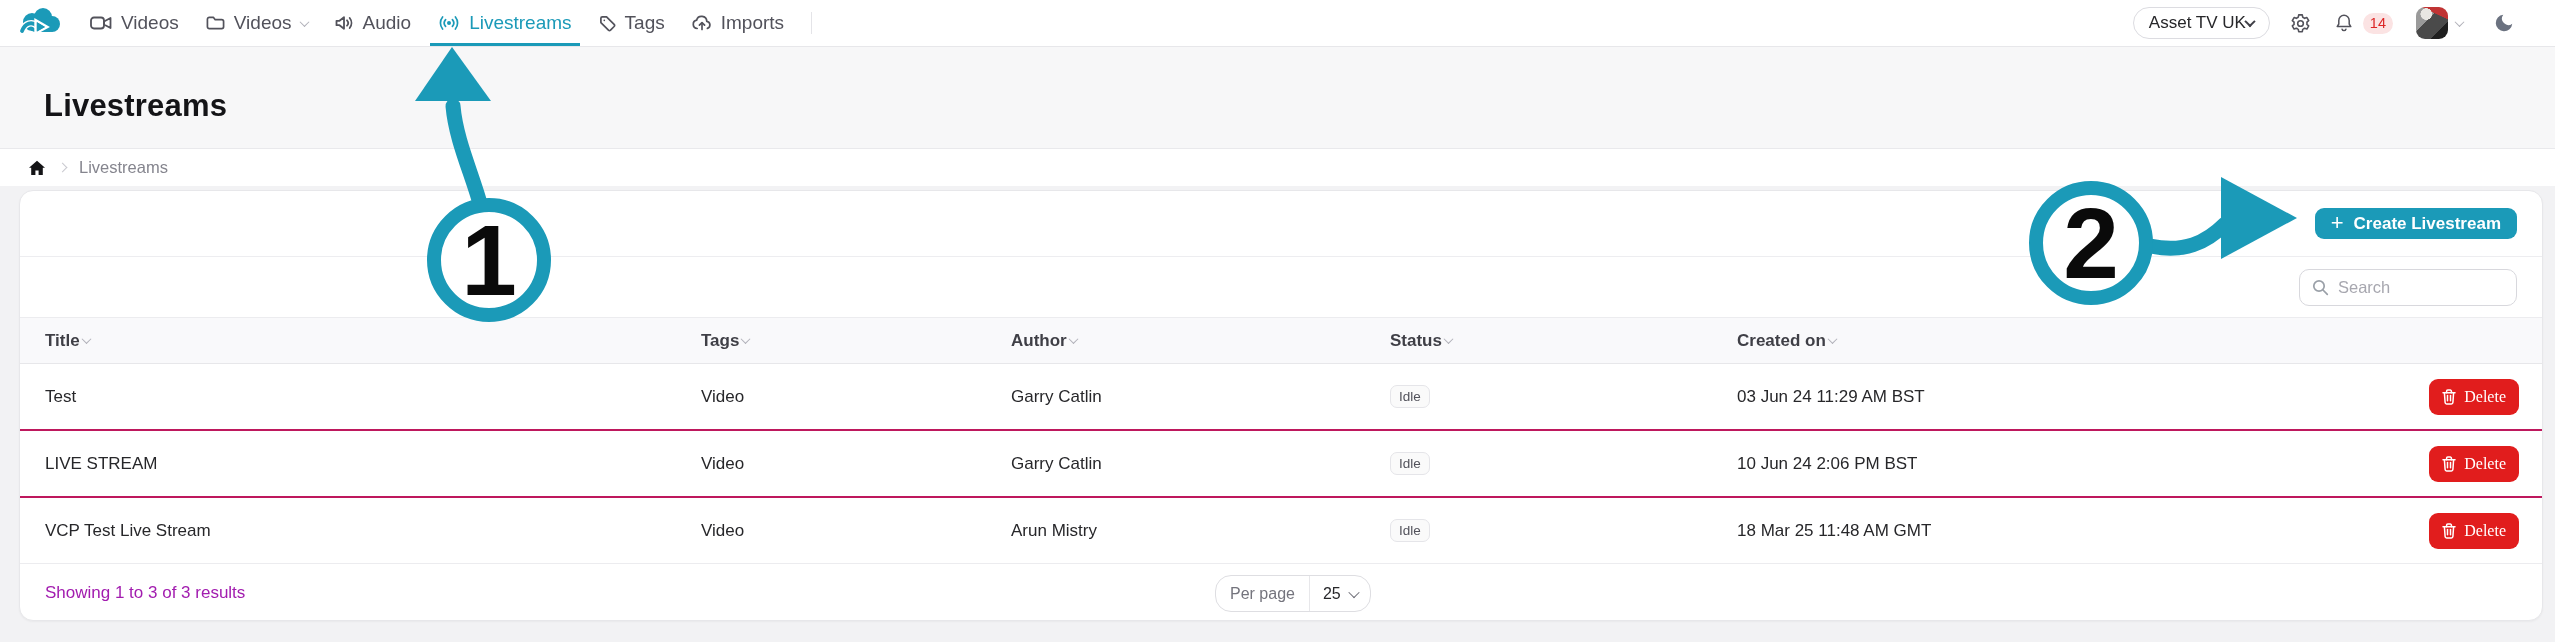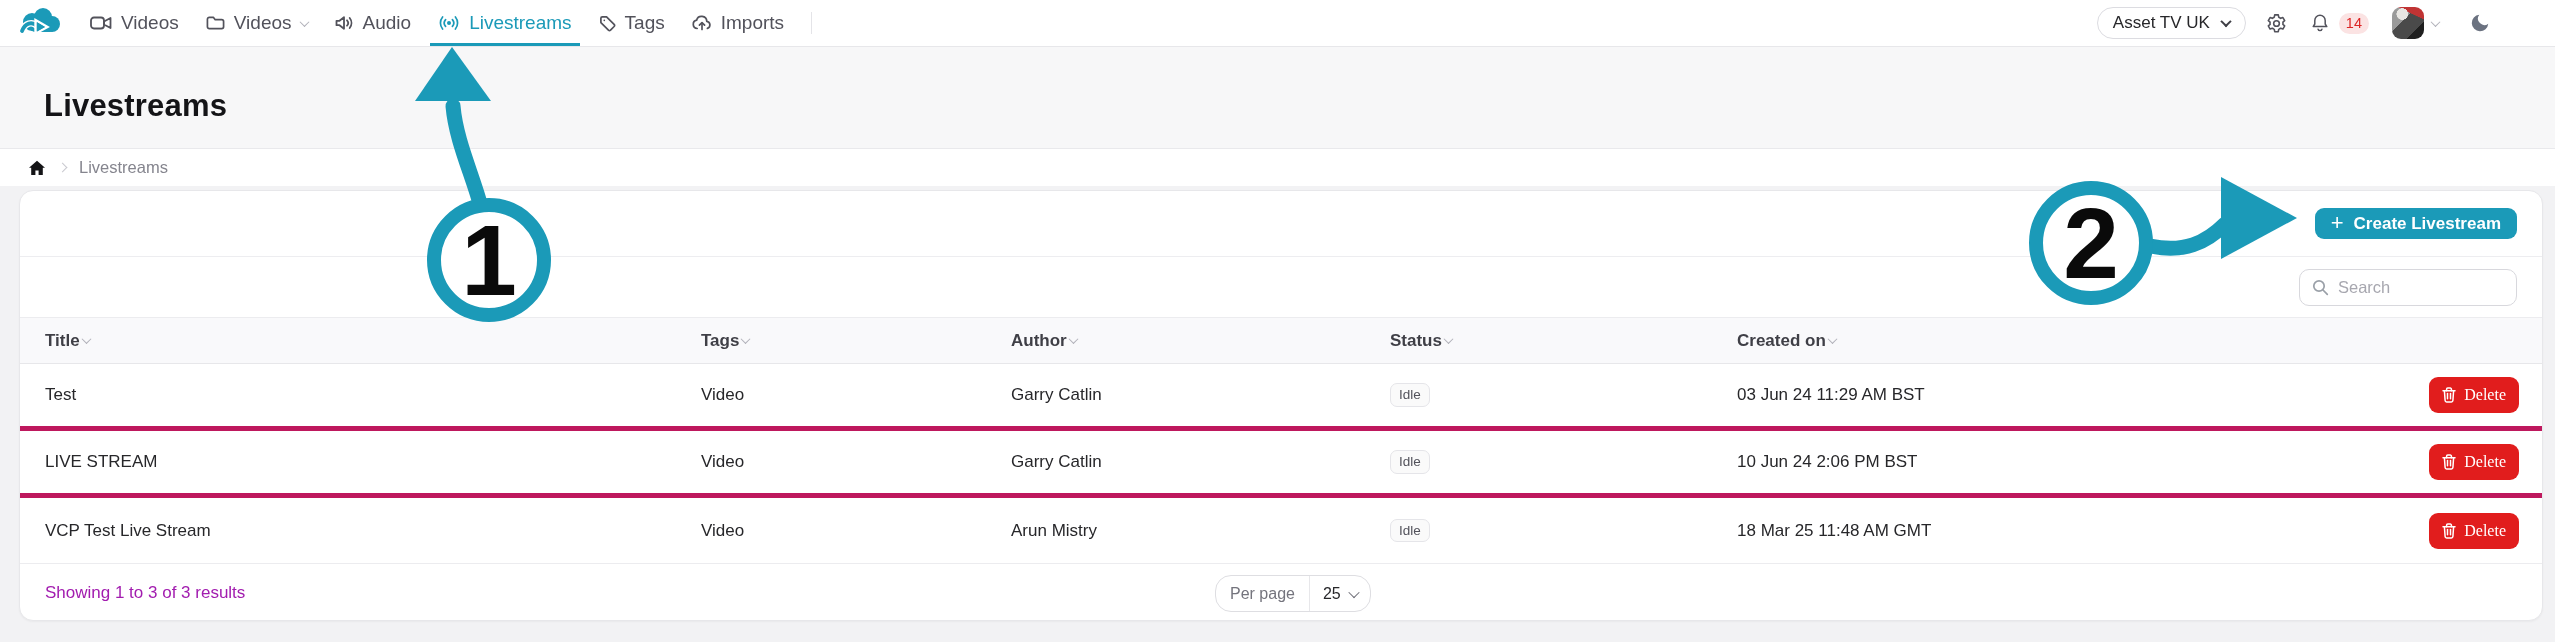--- a/index.html
+++ b/index.html
@@ -3,32 +3,32 @@
 <meta charset="utf-8">
 <title>Livestreams</title>
 <style>
   * { box-sizing: border-box; margin: 0; padding: 0; }
   html,body { background:#e9e9ec; }
   body { font-family: "Liberation Sans", "DejaVu Sans", sans-serif; }
   .screen { position:relative; width:2555px; height:642px; background:#f2f2f4; overflow:hidden; }
 
   
   .topnav { position:absolute; top:0; left:0; right:0; height:47px; background:#fff;
-            border-bottom:1px solid #e7e7ea; display:flex; align-items:center; padding:0 64px 0 18px; z-index:5; }
+            border-bottom:1px solid #e7e7ea; display:flex; align-items:center; padding:0 40px 0 18px; z-index:5; }
   .logo { width:46px; height:36px; margin-right:26px; display:flex; align-items:center; cursor:pointer; }
   .nav-items { display:flex; align-items:center; gap:27px; height:100%; }
   .nav-item { display:flex; align-items:center; gap:9px; height:100%; position:relative;
               font-size:19px; color:#52525b; cursor:pointer; white-space:nowrap; }
   .nav-item .nav-ic { display:flex; align-items:center; color:#52525b; }
   .nav-item.active { color:#1B9AB8; }
   .nav-item.active .nav-ic { color:#1B9AB8; }
   .nav-item.active::after { content:""; position:absolute; left:-8px; right:-8px; bottom:0; height:3px; background:#1B9AB8; }
   .nav-divider { width:1px; height:22px; background:#e4e4e8; }
   .topnav-right { margin-left:auto; display:flex; align-items:center; }
-  .org-btn { display:flex; align-items:center; gap:12px; height:32px; padding:0 15px;
+  .org-btn { display:flex; align-items:center; height:32px; padding:0 15px;
              background:#fff; border:1px solid #dcdce1; border-radius:17px; font-size:17px; color:#27272a;
              font-family:inherit; cursor:pointer; }
   .icon-btn { background:none; border:none; cursor:pointer; display:flex; align-items:center; color:#52525b; }
   .gear-btn { margin-left:20px; }
   .bell-btn { margin-left:24px; }
   .notif-badge { margin-left:10px; min-width:27px; height:21px; padding:0 7px; border-radius:11px;
                  background:#FBE3E3; color:#DC2626; font-size:14.5px; display:flex; align-items:center; justify-content:center; }
   .avatar-btn { margin-left:23px; display:flex; align-items:center; gap:8px; background:none; border:none; cursor:pointer; }
   .avatar { width:32px; height:32px; border-radius:9px; display:block;
             background:
@@ -65,21 +65,21 @@
   .row2 { height:60px; display:flex; align-items:center; justify-content:flex-end; padding-right:25px; }
   .search-box { width:218px; height:37px; border:1px solid #d8d8dd; border-radius:10px;
                 display:flex; align-items:center; gap:9px; padding:0 12px; background:#fff; }
   .search-box svg { flex:none; }
   .search-box input { border:none; outline:none; width:100%; font-size:16.5px; color:#3f3f46; font-family:inherit; background:transparent; }
   .search-box input::placeholder { color:#a7a7af; }
 
   .grid { display:grid; grid-template-columns:656px 310px 379px 347px 612px 170px; padding:0 25px; align-items:center; }
   .thead { height:47px; background:#f9f9fb; border-top:1px solid #ececef; border-bottom:1px solid #e7e7ea; }
   .th { display:flex; align-items:center; gap:3px; font-size:17px; font-weight:700; color:#3f3f46; cursor:pointer; }
-  .trow { height:67px; border-bottom:5px solid #be185d; }
+  .trow { height:67px; border-bottom:2px solid #be185d; }
   .trow.last { height:65px; border-bottom:none; }
   .td { font-size:17px; color:#27272a; }
   .status-badge { display:inline-block; font-size:13.5px; color:#52525b; background:#fafafa;
                   border:1px solid #e5e5e9; border-radius:7px; padding:4px 8px; line-height:1; }
   .td.actions { display:flex; justify-content:flex-end; }
   .del-btn { height:36px; display:flex; align-items:center; gap:8px; padding:0 13px;
              background:#E11D1D; color:#fff; border:none; border-radius:9px;
              font-size:16px; font-weight:500; font-family:Liberation Serif, serif; cursor:pointer; }
 
   .tfoot { height:59px; border-top:1px solid #ececef; display:flex; align-items:center; padding:0 25px; position:relative; }

